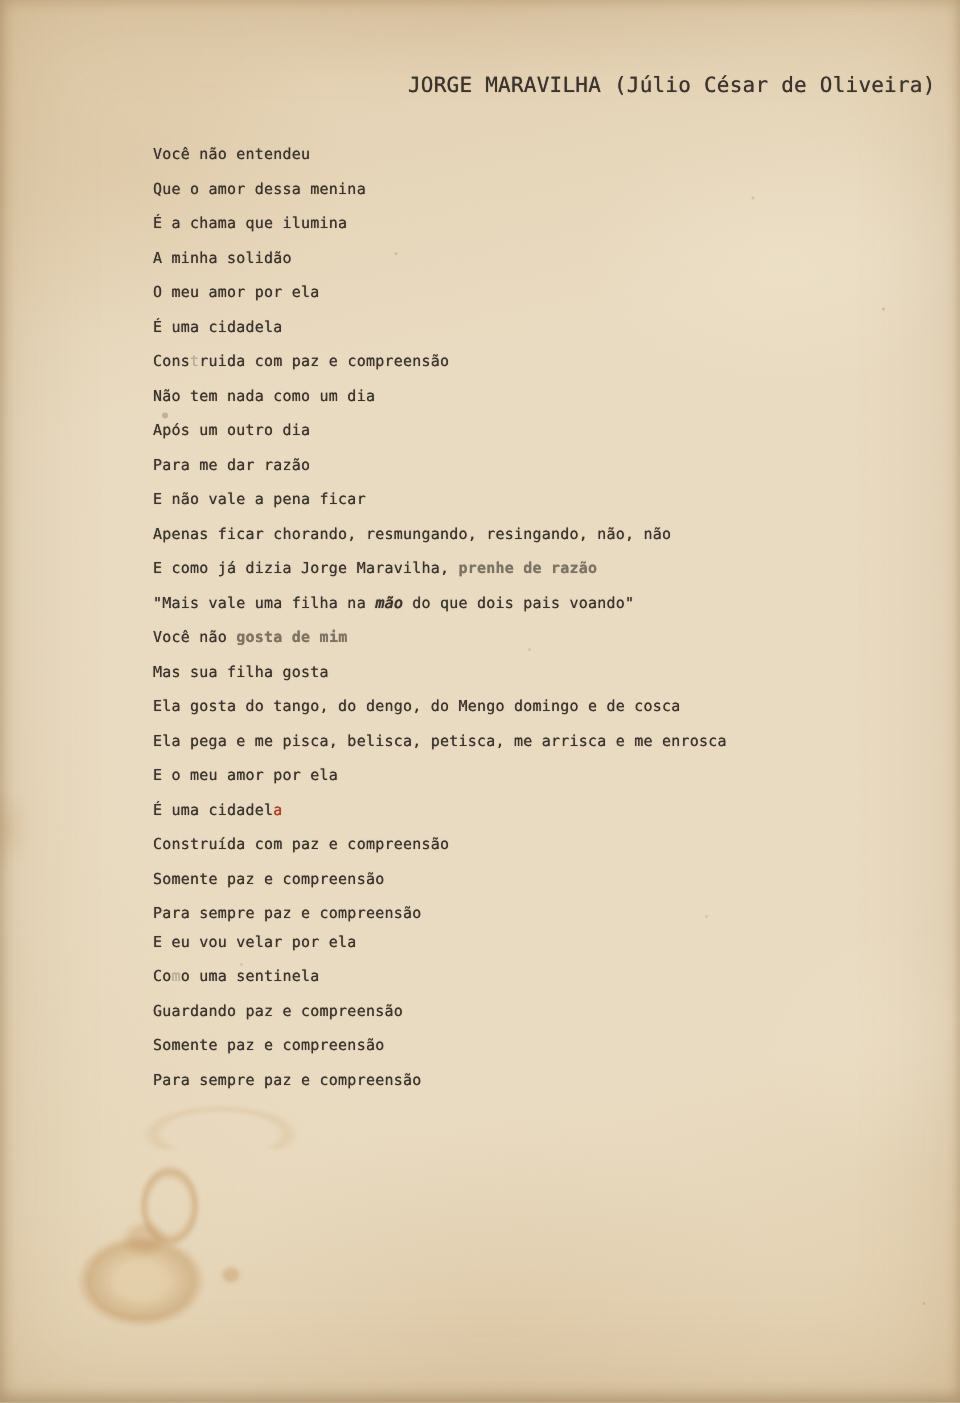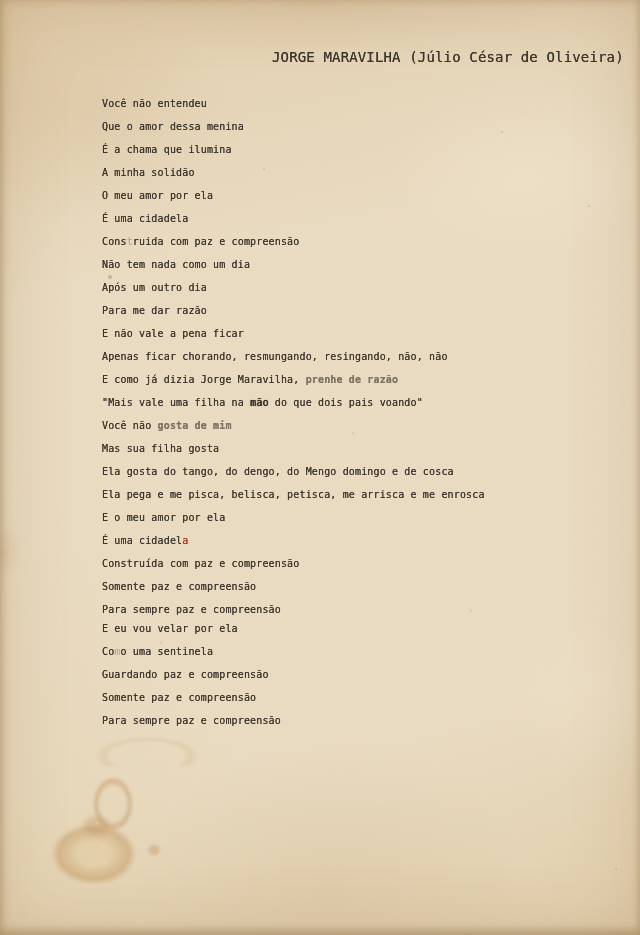--- a/index.html
+++ b/index.html
@@ -81,21 +81,21 @@
   }
 
   .lyrics{
     position:absolute;left:102px;top:92px;
     font-size:10px;line-height:23px;letter-spacing:0.15px;white-space:pre;
   }
   .line{height:23px;text-shadow:0 0 0.55px rgba(58,51,44,0.85);}
   .line.tight{margin-top:-4px;}
   .seg-faded{opacity:0.28;}
   .seg-light{opacity:0.62;font-weight:bold;}
-  .seg-bold{text-shadow:0 0 0.9px currentColor, 0.4px 0 0 currentColor;}
+  .seg-bold{text-shadow:0 0 0.9px currentColor, 0.4px 0 0 currentColor;font-style:italic;}
   .seg-red{color:var(--red-ink,#c23b1b);}
 
   .grain{position:absolute;inset:0;pointer-events:none;opacity:0.55;}
 </style>
 </head>
 <body>
 
 <div class="page">
 
   <div class="mottle"></div>

